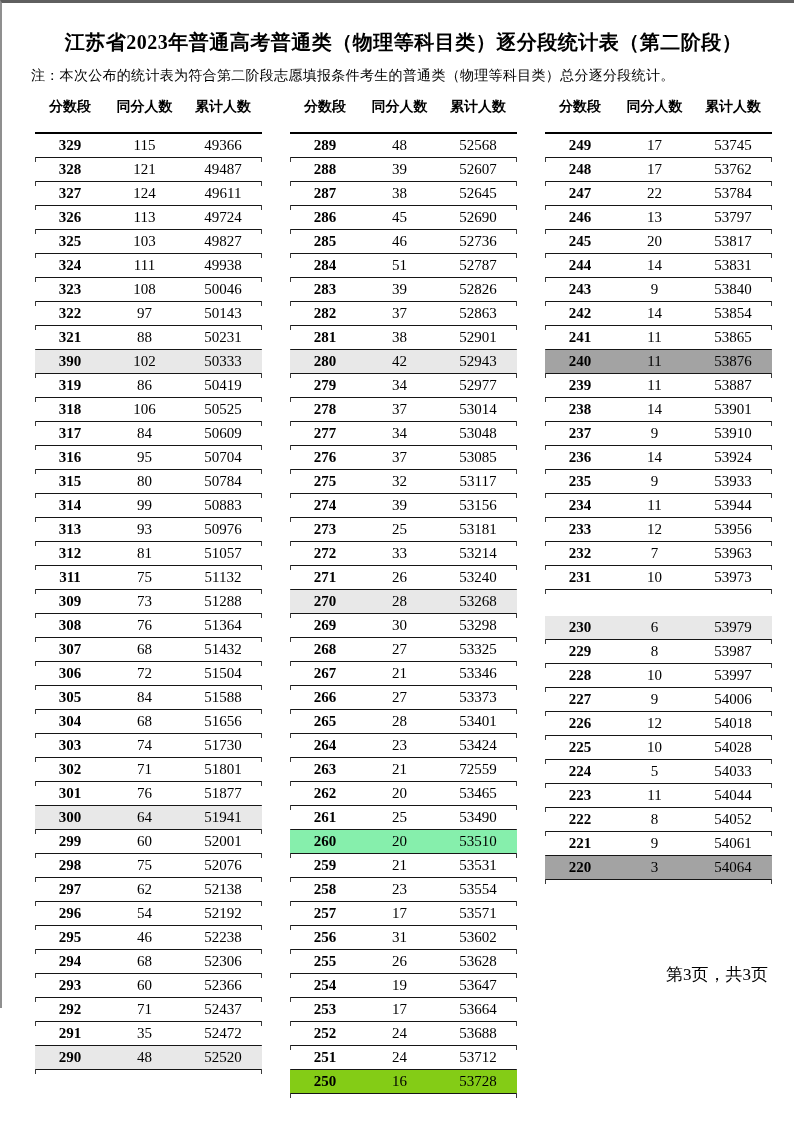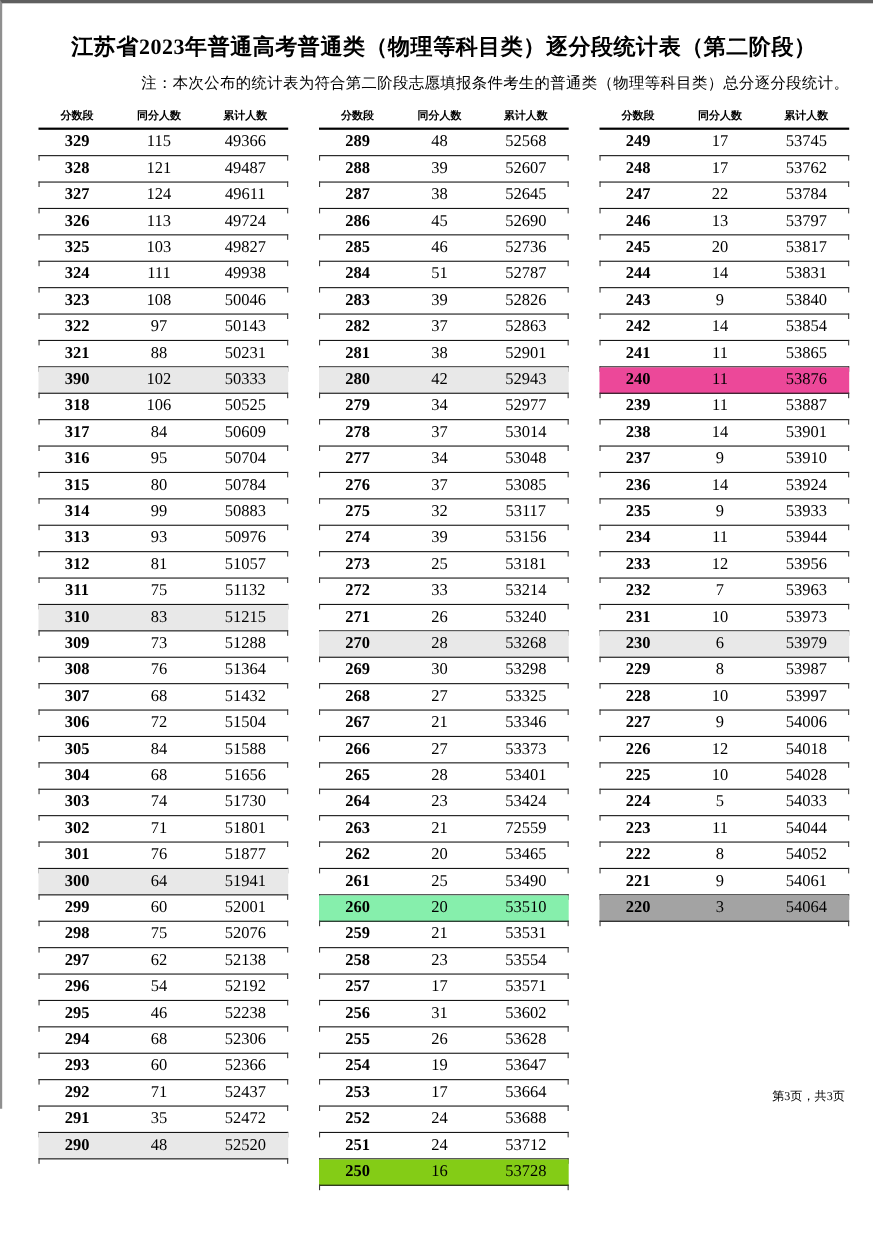--- a/index.html
+++ b/index.html
@@ -23,35 +23,34 @@
     font-size: 20px;
     font-weight: bold;
     letter-spacing: 0.5px;
     margin-top: 2px;
   }
   .note {
     font-size: 14px;
     margin-top: 11px;
     margin-left: -4px;
     letter-spacing: 0.3px;
-    text-align: right;
   }
   .tables {
     display: flex;
     gap: 28px;
     margin-top: 13px;
   }
   .score-table { width: 227px; }
   .thead {
     display: grid;
     grid-template-columns: 70px 79px 78px;
     font-weight: bold;
-    font-size: 10px;
+    font-size: 14px;
     text-align: center;
-    padding-bottom: 4px;
+    padding-bottom: 16px;
     border-bottom: 2px solid #000;
     white-space: nowrap;
   }
   .row {
     position: relative;
     display: grid;
     grid-template-columns: 70px 79px 78px;
     height: 24px;
     align-items: center;
     text-align: center;
@@ -66,22 +65,22 @@
     height: 5px;
     background: #3c3c3c;
   }
   .row::before { left: 0; }
   .row::after { right: 0; }
   .row .c0 { font-weight: bold; }
   .row.hl { background: #e8e8e8; }
   .footer {
     position: absolute;
     right: 26px;
-    bottom: 4px;
-    font-size: 11px;
+    bottom: 22px;
+    font-size: 17px;
   }
 </style>
 </head>
 <body>
 
 <div class="page">
   <div class="title">江苏省2023年普通高考普通类（物理等科目类）逐分段统计表（第二阶段）</div>
   <div class="note">注：本次公布的统计表为符合第二阶段志愿填报条件考生的普通类（物理等科目类）总分逐分段统计。</div>
 
   <div class="tables">
@@ -136,20 +135,25 @@
             <span class="c0">321</span>
             <span class="c1">88</span>
             <span class="c2">50231</span>
           </div>
           <div class="row hl" style="background: rgb(232, 232, 232);">
             <span class="c0">390</span>
             <span class="c1">102</span>
             <span class="c2">50333</span>
           </div>
           <div class="row">
+            <span class="c0">319</span>
+            <span class="c1">86</span>
+            <span class="c2">50419</span>
+          </div>
+          <div class="row">
             <span class="c0">318</span>
             <span class="c1">106</span>
             <span class="c2">50525</span>
           </div>
           <div class="row">
             <span class="c0">317</span>
             <span class="c1">84</span>
             <span class="c2">50609</span>
           </div>
           <div class="row">
@@ -174,25 +178,20 @@
           </div>
           <div class="row">
             <span class="c0">312</span>
             <span class="c1">81</span>
             <span class="c2">51057</span>
           </div>
           <div class="row">
             <span class="c0">311</span>
             <span class="c1">75</span>
             <span class="c2">51132</span>
-          </div>
-          <div class="row hl" style="background: rgb(232, 232, 232);">
-            <span class="c0">310</span>
-            <span class="c1">83</span>
-            <span class="c2">51215</span>
           </div>
           <div class="row">
             <span class="c0">309</span>
             <span class="c1">73</span>
             <span class="c2">51288</span>
           </div>
           <div class="row">
             <span class="c0">308</span>
             <span class="c1">76</span>
             <span class="c2">51364</span>
@@ -545,21 +544,21 @@
           <div class="row">
             <span class="c0">242</span>
             <span class="c1">14</span>
             <span class="c2">53854</span>
           </div>
           <div class="row">
             <span class="c0">241</span>
             <span class="c1">11</span>
             <span class="c2">53865</span>
           </div>
-          <div class="row hl" style="background: #ec4899; font-family: Liberation Serif, serif;">
+          <div class="row hl" style="background: #a3a3a3; font-family: Liberation Serif, serif;">
             <span class="c0">240</span>
             <span class="c1">11</span>
             <span class="c2">53876</span>
           </div>
           <div class="row">
             <span class="c0">239</span>
             <span class="c1">11</span>
             <span class="c2">53887</span>
           </div>
           <div class="row">
@@ -595,21 +594,21 @@
           <div class="row">
             <span class="c0">232</span>
             <span class="c1">7</span>
             <span class="c2">53963</span>
           </div>
           <div class="row">
             <span class="c0">231</span>
             <span class="c1">10</span>
             <span class="c2">53973</span>
           </div>
-          <div class="row hl" style="background: rgb(232, 232, 232);">
+          <div class="row hl" style="background: rgb(232, 232, 232); margin-top: 26px;">
             <span class="c0">230</span>
             <span class="c1">6</span>
             <span class="c2">53979</span>
           </div>
           <div class="row">
             <span class="c0">229</span>
             <span class="c1">8</span>
             <span class="c2">53987</span>
           </div>
           <div class="row">

